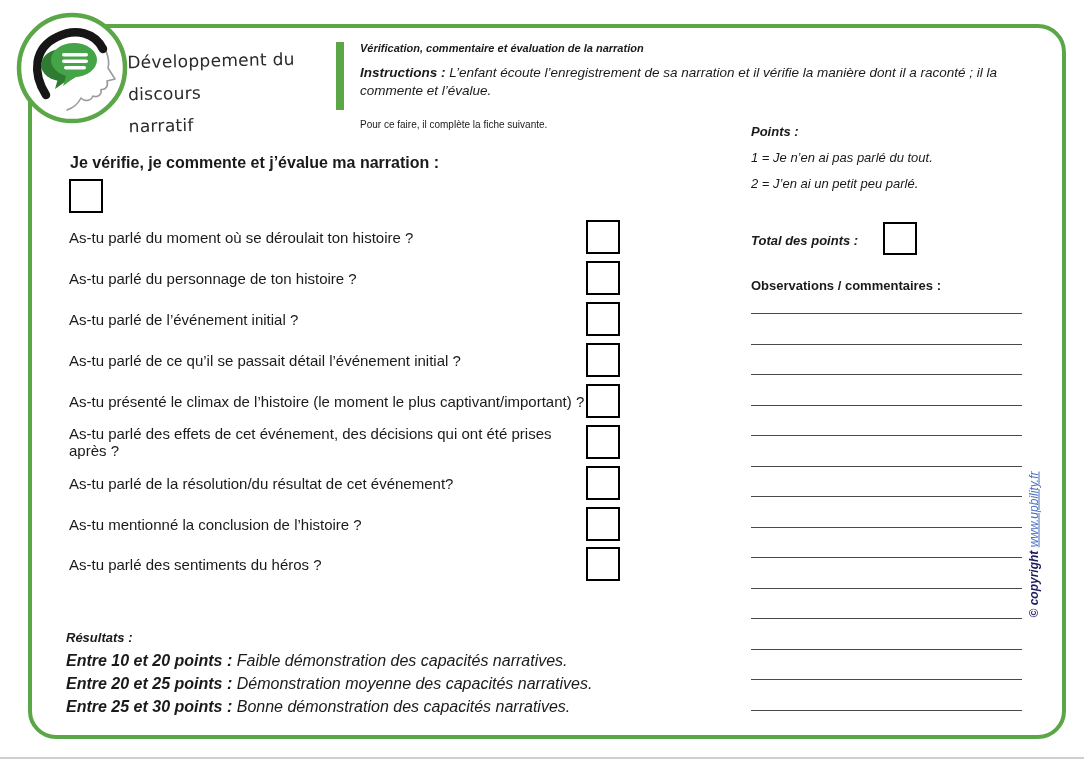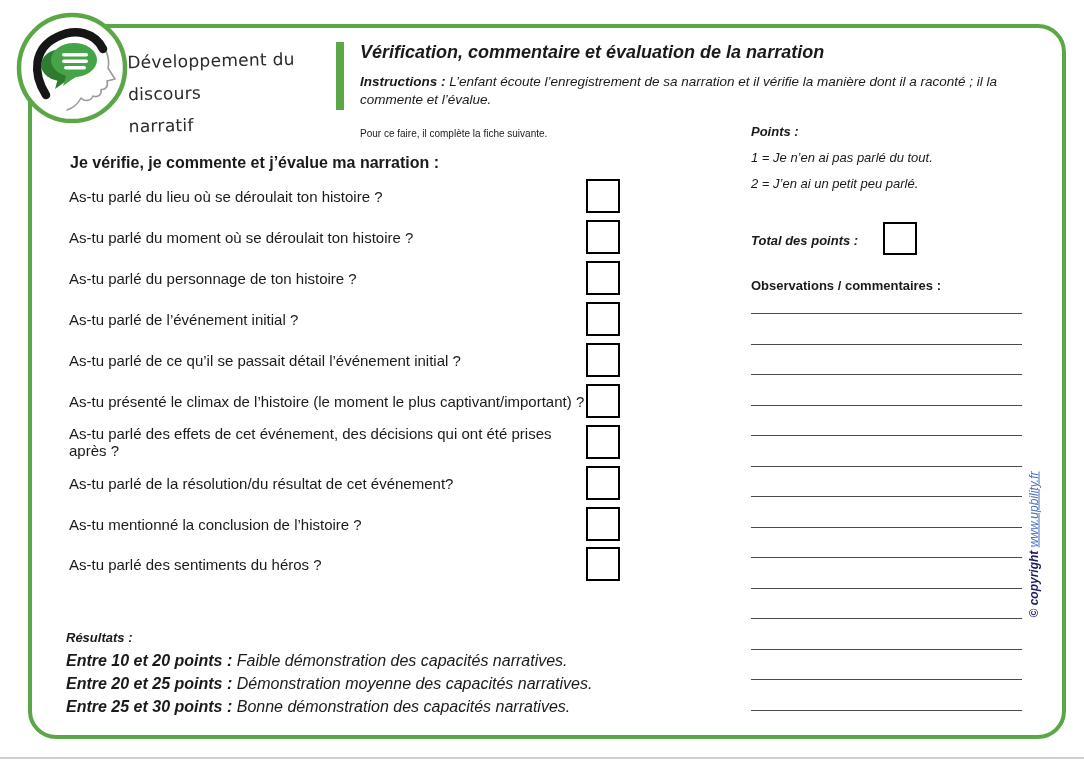--- a/index.html
+++ b/index.html
@@ -16,21 +16,21 @@
   .logo-wrap { position: absolute; left: 15px; top: 11px; width: 114px; height: 114px; }
   
   .brand {
     position: absolute; left: 128px; top: 44px; width: 210px;
     font-family: "DejaVu Sans", sans-serif; font-size: 17px; line-height: 32px;
     color: #2a2a2a; letter-spacing: .3px; transform: rotate(-1.2deg);
   }
   
   .header-sep { position: absolute; left: 336px; top: 42px; width: 8px; height: 68px; background: #5ba747; }
   .header-text { position: absolute; left: 360px; top: 42px; width: 680px; }
-  .header-title { font-size: 18px; font-weight: bold; font-style: italic; }
+  .header-title { font-size: 11px; font-weight: bold; font-style: italic; }
   .header-instr { margin-top: 10px; font-size: 13.5px; font-style: italic; line-height: 18px; }
   .header-instr b { font-style: italic; }
   .header-instr2 { margin-top: 19px; font-size: 10px; }
   
   .main-heading { position: absolute; left: 70px; top: 154px; font-size: 16px; font-weight: bold; }
   .q-row { position: absolute; left: 69px; width: 551px; height: 34px;
            display: flex; align-items: center; justify-content: space-between; }
   .q-text { font-size: 15px; }
   .score-box { width: 34px; height: 34px; border: 2px solid #000; background: #fff; flex: 0 0 34px; }
   
@@ -93,21 +93,20 @@
 <div class="header-sep"></div>
 <div class="header-text">
   <div class="header-title">Vérification, commentaire et évaluation de la narration</div>
   <div class="header-instr"><b>Instructions :</b><span> L’enfant écoute l’enregistrement de sa narration et il vérifie la manière dont il a raconté ; il la commente et l’évalue.</span></div>
   <div class="header-instr2">Pour ce faire, il complète la fiche suivante.</div>
 </div>
 
 <div class="main-heading">Je vérifie, je commente et j’évalue ma narration :</div>
 
 <div class="q-row" style="top:179px">
-  <span class="q-text">As-tu parlé du lieu où se déroulait ton histoire ?</span>
   <span class="score-box"></span>
 </div>
 <div class="q-row" style="top:220px">
   <span class="q-text">As-tu parlé du moment où se déroulait ton histoire ?</span>
   <span class="score-box"></span>
 </div>
 <div class="q-row" style="top:261px">
   <span class="q-text">As-tu parlé du personnage de ton histoire ?</span>
   <span class="score-box"></span>
 </div>

